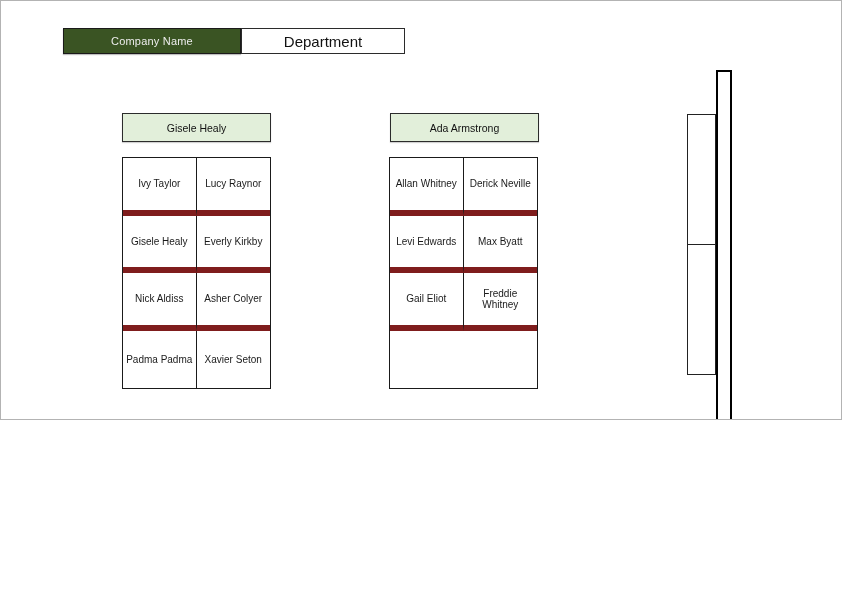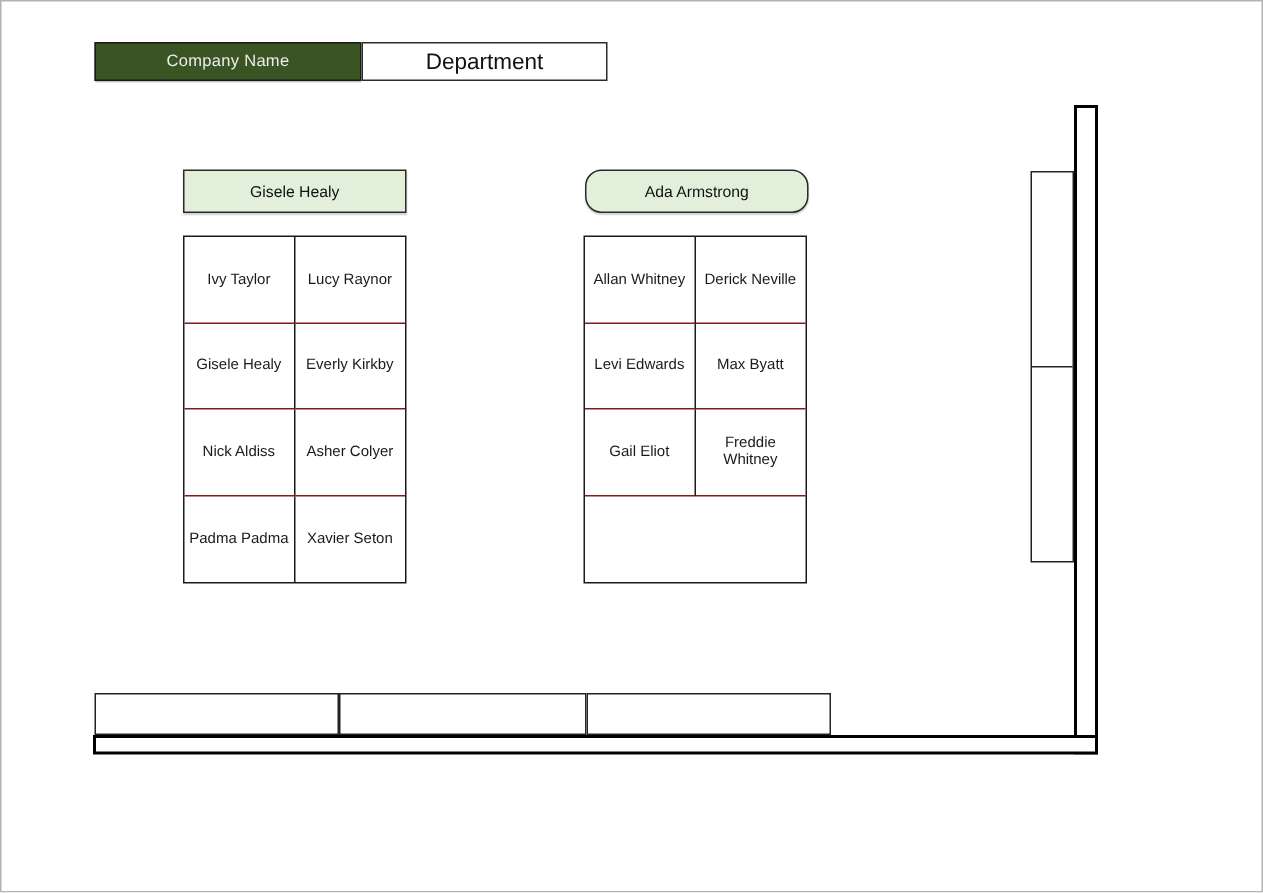--- a/index.html
+++ b/index.html
@@ -1,19 +1,19 @@
 <!DOCTYPE html>
 <html><head>
 <meta charset="utf-8">
 <style>
   html,body{margin:0;padding:0;background:#fff;}
   *{box-sizing:border-box;}
   .canvas{
     position:relative;
-    width:842px;height:595px;
+    width:842px;height:420px;
     background:#ffffff;
     border:1px solid #b3b3b3;
     font-family:"Liberation Sans", sans-serif;
     color:#1a1a1a;
     overflow:hidden;
   }
   .abs{position:absolute;}
 
   
   .company-box{
@@ -32,36 +32,36 @@
 
   
   .manager-box{
     width:149px;height:29px;
     background:#E2EFDA;border:1px solid #2b2b2b;
     display:flex;align-items:center;justify-content:center;
     font-size:10.5px;color:#111;
     box-shadow:0 1px 1px rgba(0,0,0,.18);
   }
   .manager-left{left:121px;top:112px;}
-  .manager-right{left:389px;top:112px;border-radius:11px;}
+  .manager-right{left:389px;top:112px;}
 
   
   .seat-table{
     width:149px;height:232px;
     border:1px solid #1a1a1a;
     display:grid;
     grid-template-columns:1fr 1fr;
     grid-template-rows:repeat(4,1fr);
     background:#fff;
   }
   .table-left{left:121px;top:156px;}
   .table-right{left:388px;top:156px;}
   .seat{
     border-right:1px solid #1a1a1a;
-    border-bottom:1px solid #7f1d1d;
+    border-bottom:6px solid #7f1d1d;
     display:flex;align-items:center;justify-content:center;
     text-align:center;
     font-size:10px;line-height:11px;color:#1a1a1a;
     padding:2px;
   }
   .seat:nth-child(2n){border-right:none;}
   .seat:nth-child(n+7){border-bottom:none;}
 
   
   .cabinet{

